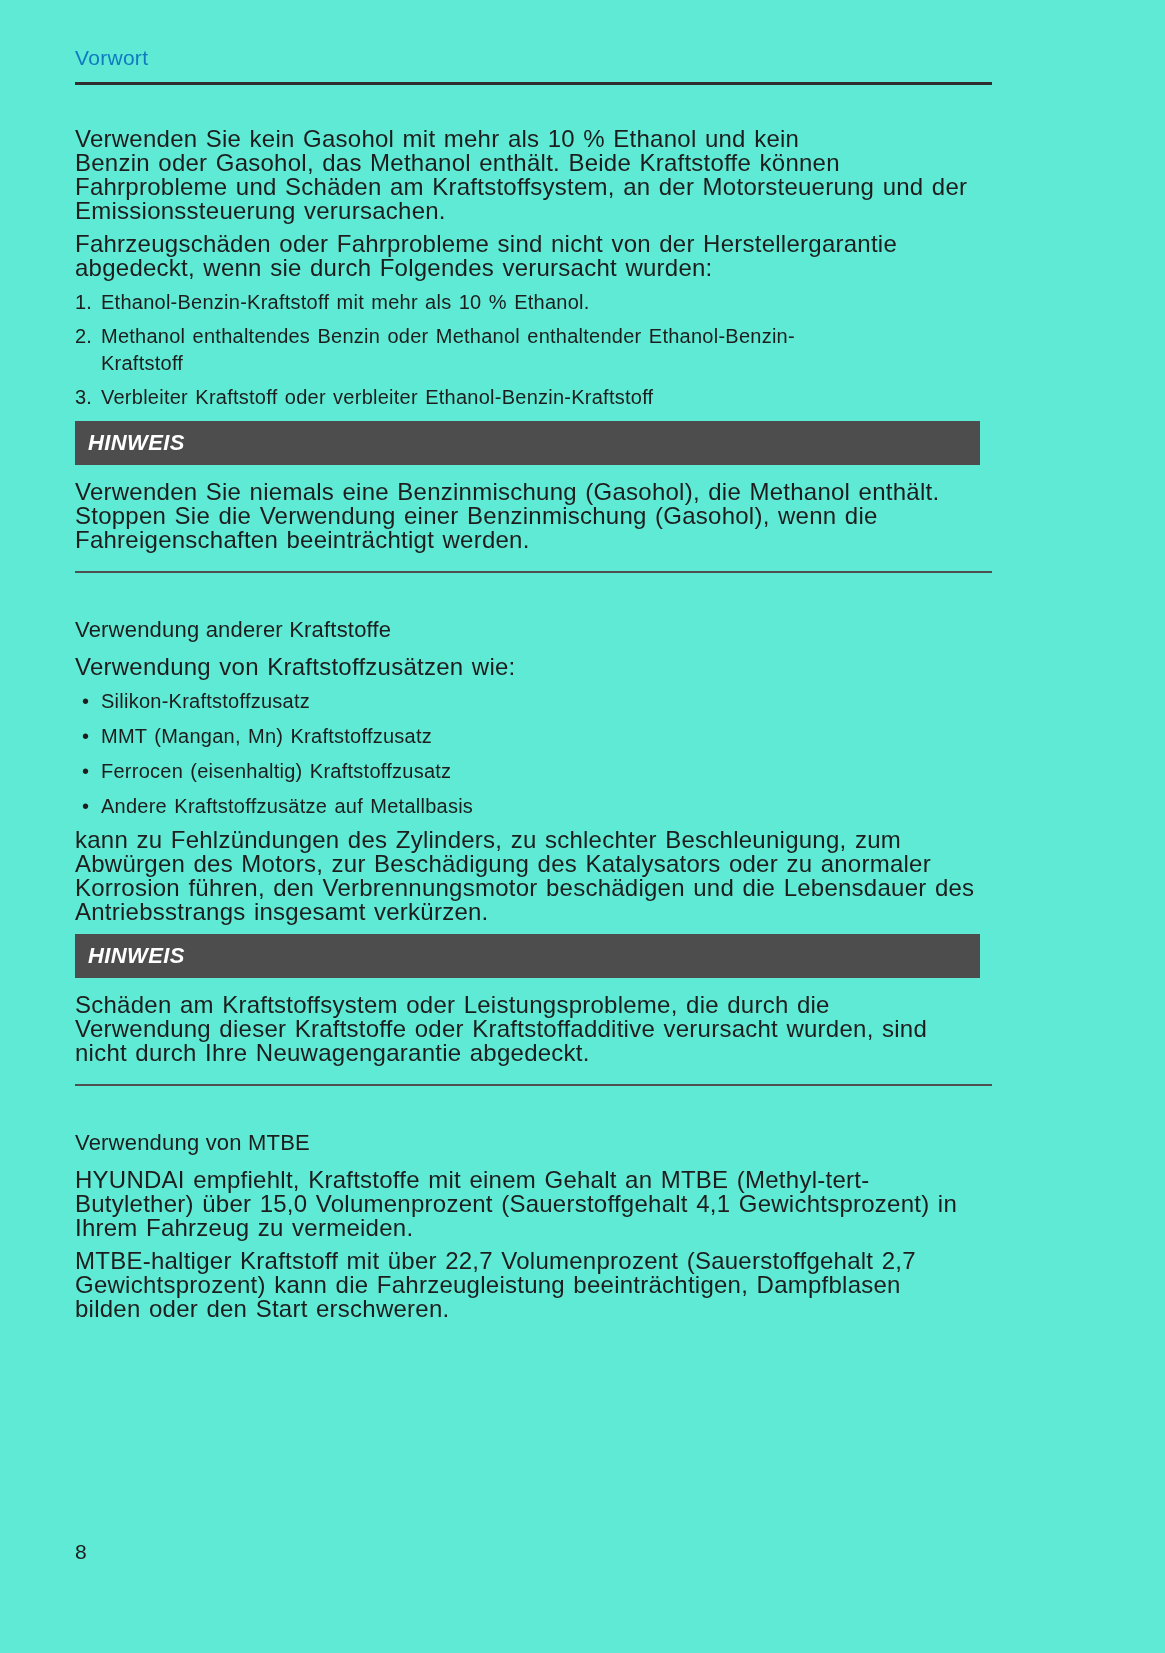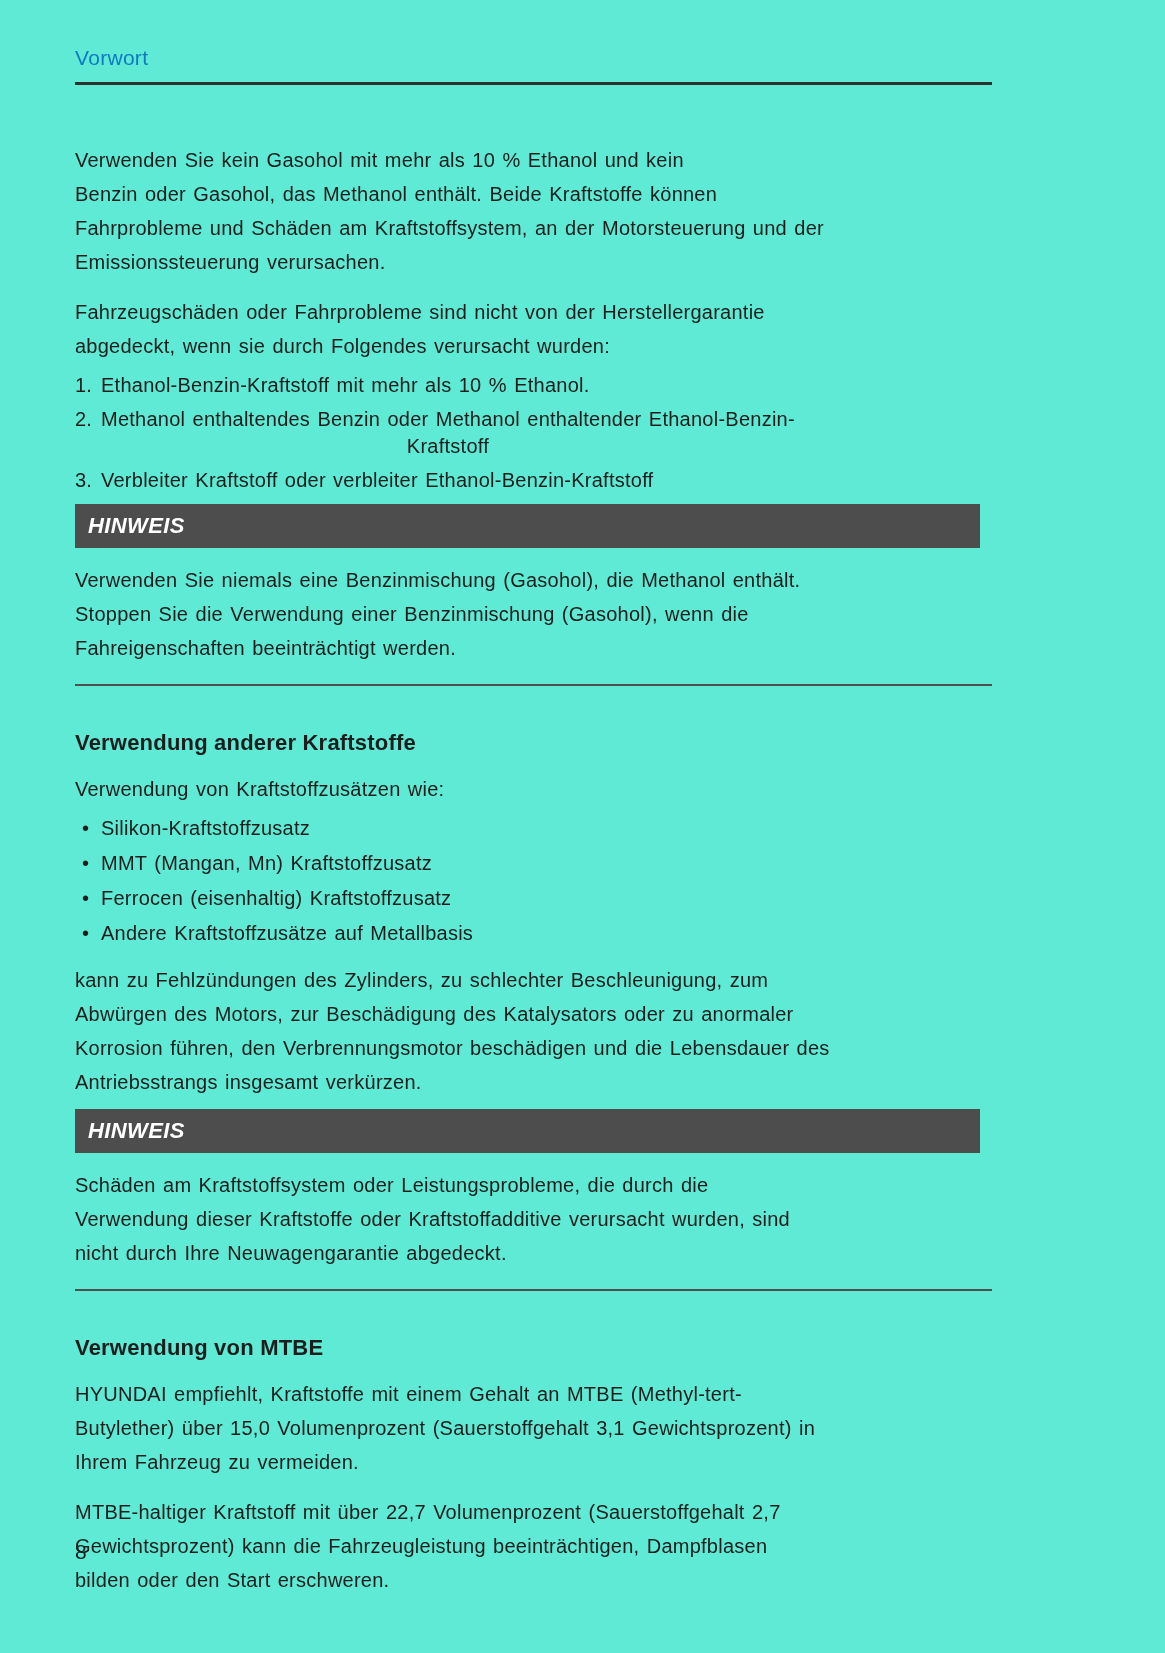--- a/index.html
+++ b/index.html
@@ -26,23 +26,23 @@
   }
   .header-rule {
     border: none;
     border-top: 3px solid #2f2f2f;
     margin: 12px 0 0 0;
   }
   .content {
     padding-top: 42px;
   }
   p.body {
-    margin: 16px 0 9px 0;
-    font-size: 20px;
-    line-height: 34px;
+    margin: 0 0 9px 0;
+    font-size: 24px;
+    line-height: 24px;
     letter-spacing: 0.25px;
     word-spacing: 1.5px;
     white-space: pre-line;
   }
   ol.numbered {
     list-style: none;
     margin: 0 0 4px 0;
     padding: 0;
   }
   ol.numbered li {
@@ -52,21 +52,20 @@
     letter-spacing: 0.25px;
     word-spacing: 1.5px;
     margin: 0 0 7px 0;
   }
   ol.numbered .num {
     flex: none;
     width: 26px;
   }
   ol.numbered .li-text {
     white-space: pre-line;
-    text-align: center;
   }
   .notice {
     margin: 10px 12px 0 0;
     height: 44px;
     background: #4d4d4d;
     display: flex;
     align-items: center;
     padding-left: 13px;
     box-sizing: border-box;
   }
@@ -80,21 +79,21 @@
   .notice-body {
     margin-top: 15px !important;
   }
   .thin-rule {
     border: none;
     border-top: 2px solid #4f4f4f;
     margin: 19px 0 0 0;
   }
   h2.section-heading {
     font-size: 22px;
-    font-weight: 700;
+    font-weight: 400;
     margin: 44px 0 12px 0;
     letter-spacing: 0.2px;
   }
   ul.bullets {
     list-style: none;
     margin: 2px 0 8px 0;
     padding: 0;
   }
   ul.bullets li {
     display: flex;
@@ -191,21 +190,21 @@
     <div class="notice">
       <span class="notice-title">HINWEIS</span>
     </div>
     <p class="body notice-body">Schäden am Kraftstoffsystem oder Leistungsprobleme, die durch die
 Verwendung dieser Kraftstoffe oder Kraftstoffadditive verursacht wurden, sind
 nicht durch Ihre Neuwagengarantie abgedeckt.</p>
     <hr class="thin-rule">
 
     <h2 class="section-heading">Verwendung von MTBE</h2>
     <p class="body">HYUNDAI empfiehlt, Kraftstoffe mit einem Gehalt an MTBE (Methyl-tert-
-Butylether) über 15,0 Volumenprozent (Sauerstoffgehalt 3,1 Gewichtsprozent) in
+Butylether) über 15,0 Volumenprozent (Sauerstoffgehalt 4,1 Gewichtsprozent) in
 Ihrem Fahrzeug zu vermeiden.</p>
     <p class="body">MTBE-haltiger Kraftstoff mit über 22,7 Volumenprozent (Sauerstoffgehalt 2,7
 Gewichtsprozent) kann die Fahrzeugleistung beeinträchtigen, Dampfblasen
 bilden oder den Start erschweren.</p>
 
   </main>
 
   <div class="page-number">8</div>
 
 </div>

